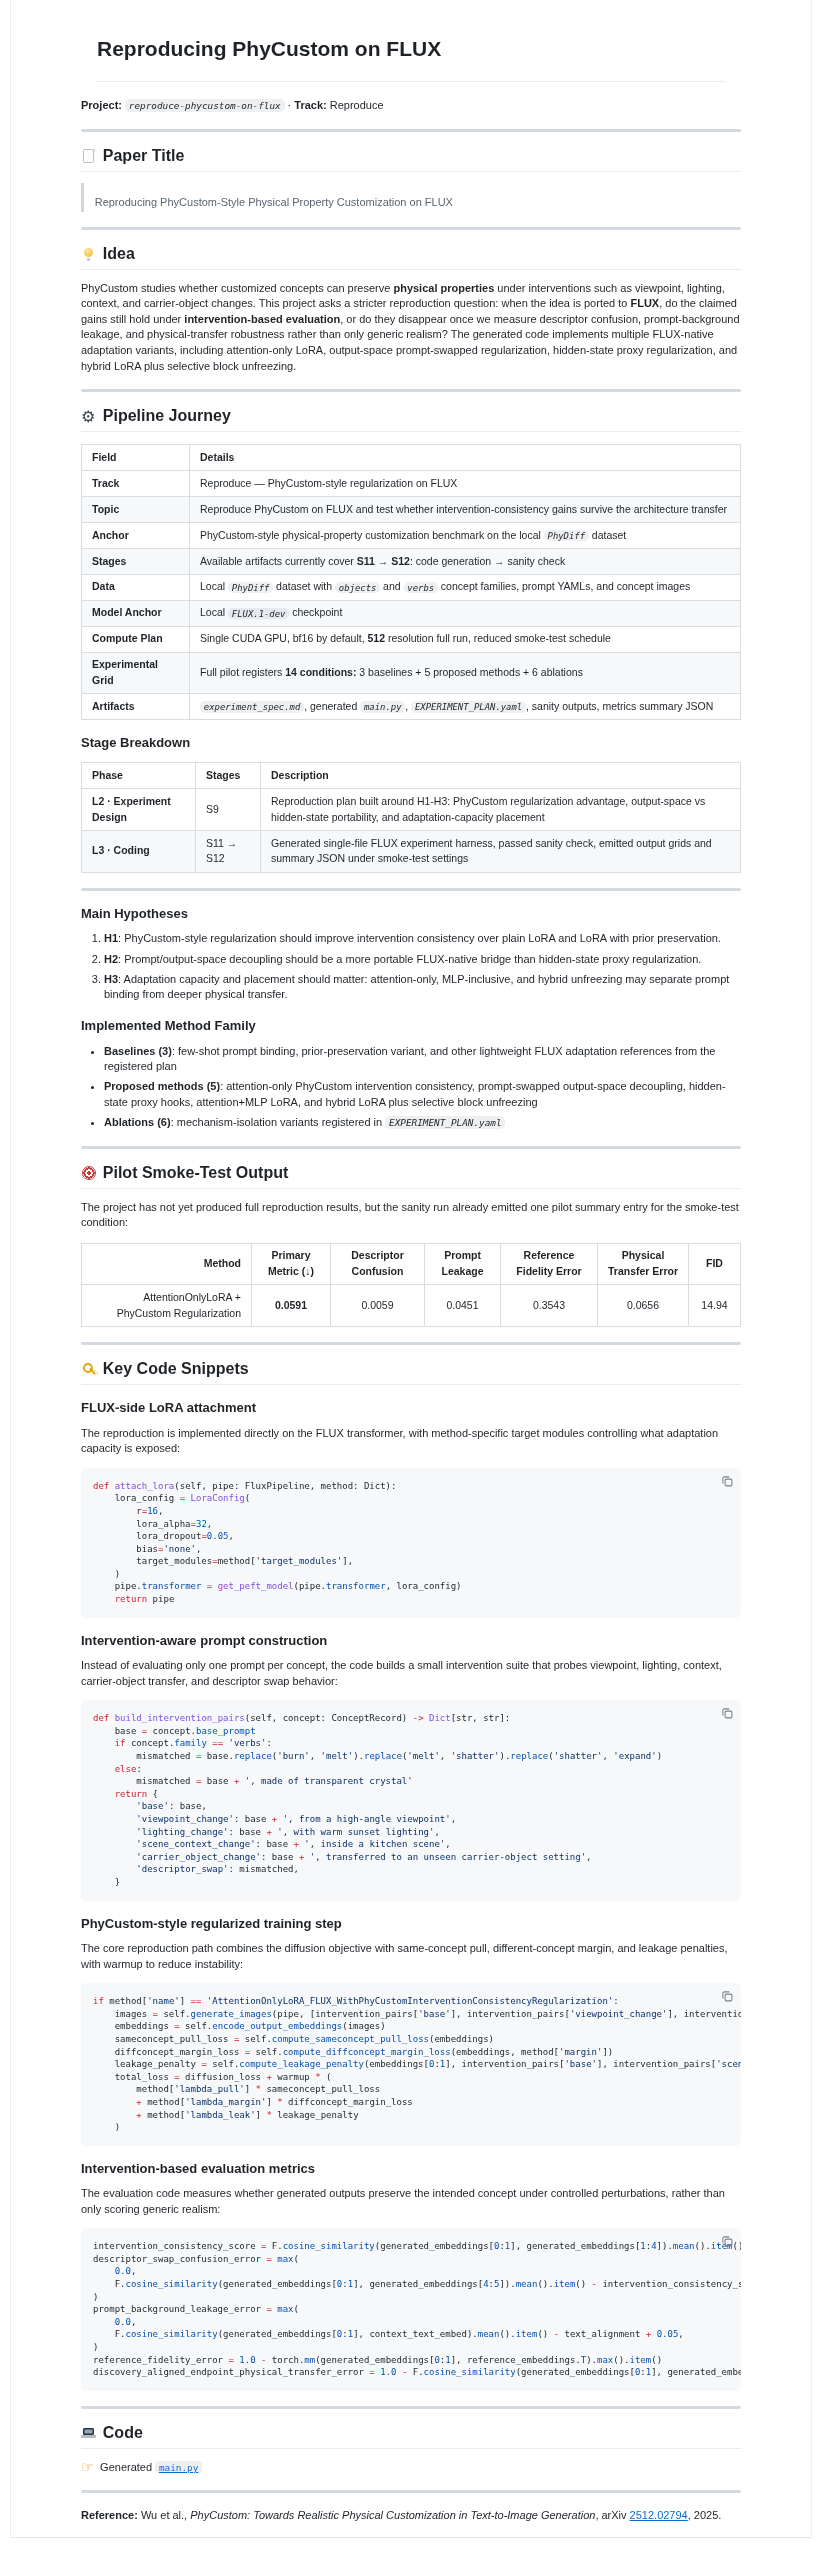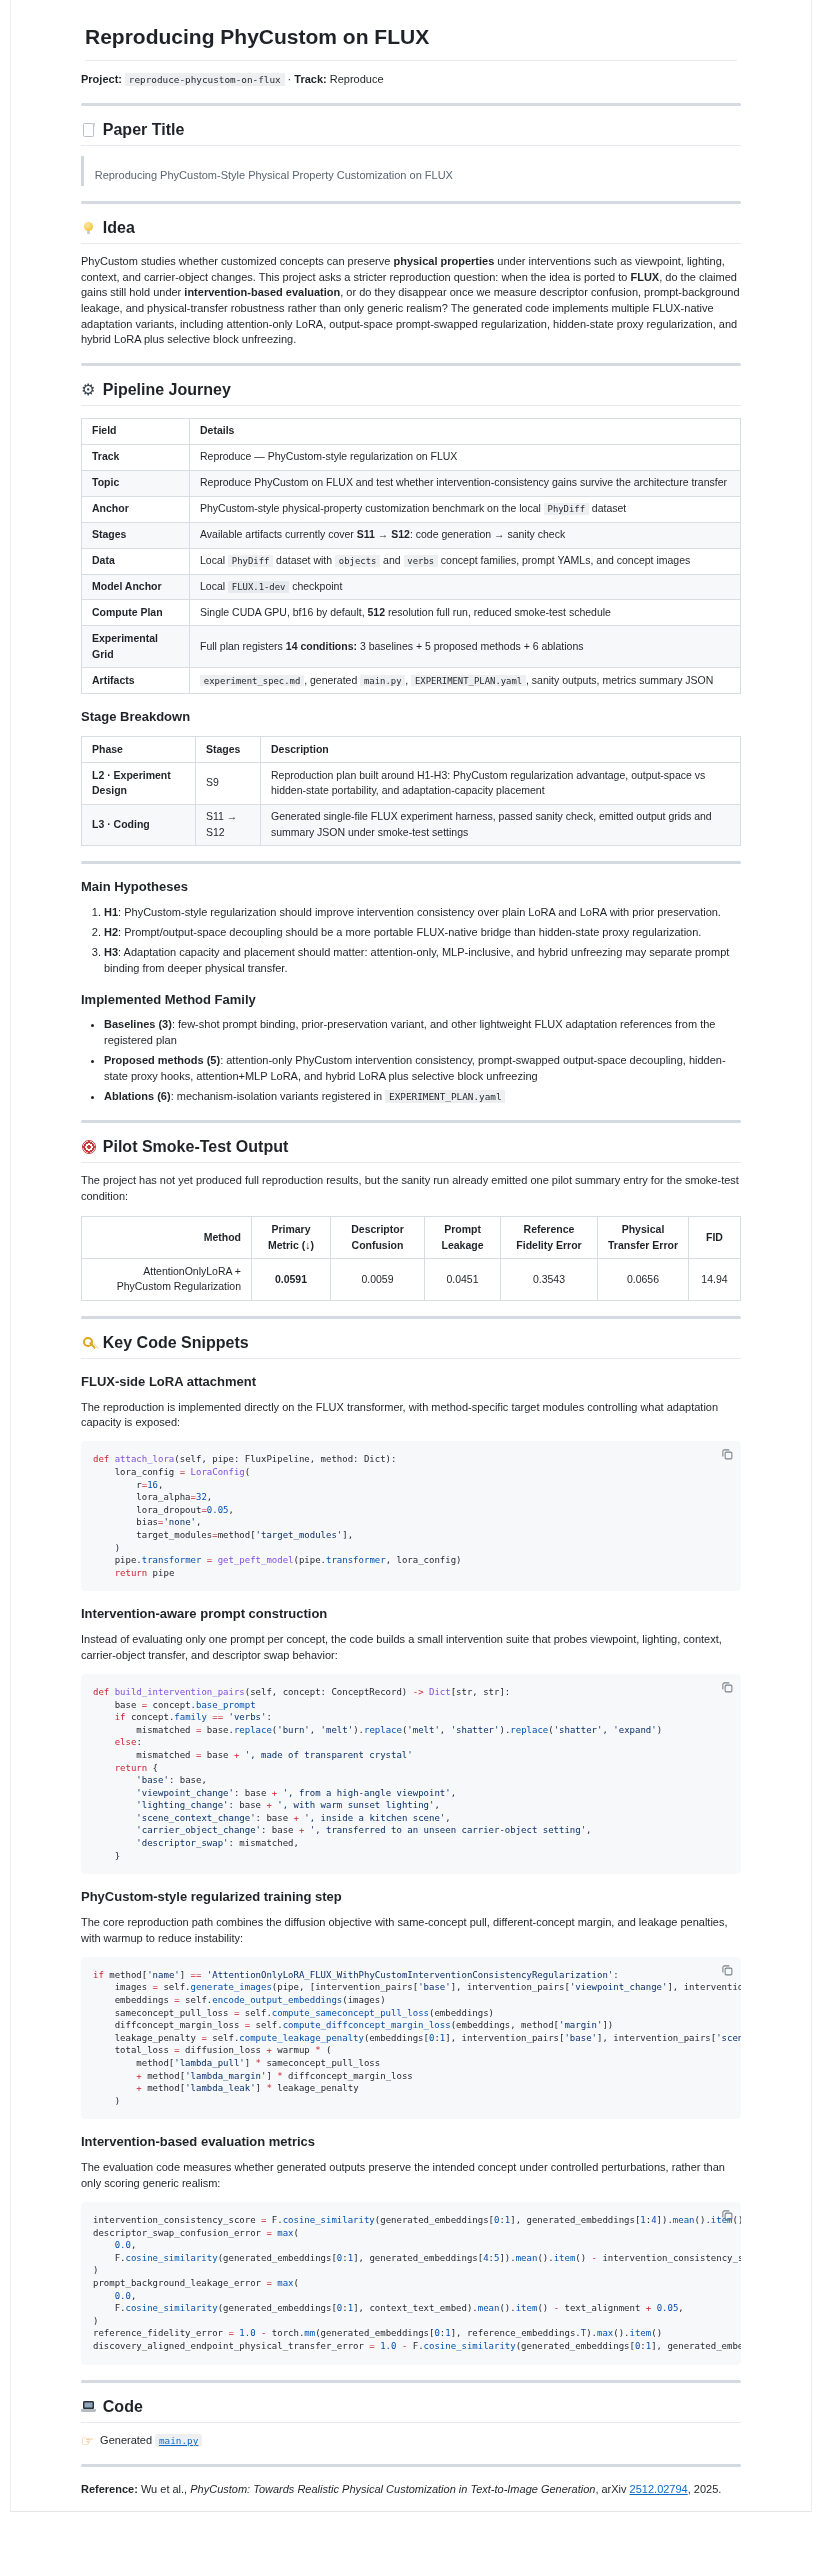--- a/index.html
+++ b/index.html
@@ -2,21 +2,21 @@
 <html style="font-size:12px"><head>
 <meta charset="utf-8">
 <style>
   * { box-sizing: border-box; }
   html,body { margin:0; padding:0; background:#ffffff; }
   body { font-family:"Liberation Sans","DejaVu Sans",sans-serif; color:#1f2328; width:822px; }
 
   .page-card { margin:0 10px; padding:20px 70px 13.7px; background:#fff;
     border-left:0.8px solid #eceef1; border-right:0.8px solid #eceef1; border-bottom:0.8px solid #e4e7ea; }
 
-  h1 { font-size:21px; line-height:1.25; font-weight:700; margin:4px; padding-bottom:10px; border-bottom:0.8px solid #e7eaee; }
+  h1 { font-size:21px; line-height:1.25; font-weight:700; margin:16px; padding-bottom:19px; border-bottom:0.8px solid #e7eaee; }
   .meta { font-size:11px; margin:10.7px 0 0; }
   hr.thick { border:none; height:3px; background:#d4dae0; border-radius:1.5px; margin:15px 0; }
 
   h2 { display:flex; align-items:center; gap:6.8px; font-size:16px; font-weight:700; margin:15px 0 0; padding-bottom:6px; border-bottom:0.8px solid #e7eaee; }
   h3 { font-size:13px; font-weight:700; margin:15px 0 0; }
   .page-card p { font-size:11px; line-height:1.42; margin:10.7px 0 0; }
 
   blockquote { margin:10.7px 0 0; padding:1.5px 0 1.5px 10.7px; border-left:3px solid #d0d7de; color:#5a6570; }
   blockquote p { margin:0; line-height:1.5; }
 
@@ -27,21 +27,21 @@
 
   .pilot-table th, .pilot-table td { text-align:center; padding:4.6px 6px; }
   .pilot-table th:first-child, .pilot-table td:first-child { text-align:right; padding:4.6px 10px; }
 
   ol, ul { margin:10.7px 0 0; padding-left:23px; font-size:11px; line-height:1.42; }
   li { margin:4.6px 0; }
 
   strong { font-weight:700; }
   em { font-style:italic; }
   code, .seg-code { font-family:"DejaVu Sans Mono","Liberation Mono",monospace; font-size:85%;
-    background:rgba(175,184,193,0.22); padding:0.8px 3.8px; border-radius:0; }
+    background:rgba(175,184,193,0.22); padding:0.8px 3.8px; border-radius:5px;font-style:italic; }
   a.seg-link { color:#0b6bcb; text-decoration:underline; cursor:pointer; }
   a.seg-codelink { font-family:"DejaVu Sans Mono","Liberation Mono",monospace; font-size:85%;
     background:rgba(175,184,193,0.22); padding:0.8px 3.8px; border-radius:3px; color:#0b6bcb; text-decoration:underline; cursor:pointer; }
 
   .code-block { position:relative; margin:10.7px 0 0; background:#f6f8fa; border-radius:4.6px; padding:12px; overflow:hidden; }
   .code-lines { font-family:"DejaVu Sans Mono","Liberation Mono",monospace; font-size:9px; line-height:12.6px; white-space:pre; }
   .tok-d { color:#24292f; } .tok-k { color:#cf222e; } .tok-f { color:#8250df; }
   .tok-n { color:#0550ae; } .tok-s { color:#0a3069; } .tok-p { color:#0550ae; }
   .copy-btn { position:absolute; top:6.8px; right:7.6px; width:12px; height:12px; cursor:pointer; opacity:.9; }
 
@@ -151,21 +151,21 @@
         <tr>
           <td><strong class="seg-b">Model Anchor</strong></td>
           <td><span>Local </span><code class="seg-code">FLUX.1-dev</code><span> checkpoint</span></td>
         </tr>
         <tr>
           <td><strong class="seg-b">Compute Plan</strong></td>
           <td><span>Single CUDA GPU, bf16 by default, </span><strong class="seg-b">512</strong><span> resolution full run, reduced smoke-test schedule</span></td>
         </tr>
         <tr>
           <td><strong class="seg-b">Experimental Grid</strong></td>
-          <td><span>Full plan registers </span><strong class="seg-b">14 conditions:</strong><span> 3 baselines + 5 proposed methods + 6 ablations</span></td>
+          <td><span>Full pilot registers </span><strong class="seg-b">14 conditions:</strong><span> 3 baselines + 5 proposed methods + 6 ablations</span></td>
         </tr>
         <tr>
           <td><strong class="seg-b">Artifacts</strong></td>
           <td><code class="seg-code">experiment_spec.md</code><span>, generated </span><code class="seg-code">main.py</code><span>, </span><code class="seg-code">EXPERIMENT_PLAN.yaml</code><span>, sanity outputs, metrics summary JSON</span></td>
         </tr>
       </tbody>
     </table>
 
   <h3>Stage Breakdown</h3>
   <table class="stage-table">

